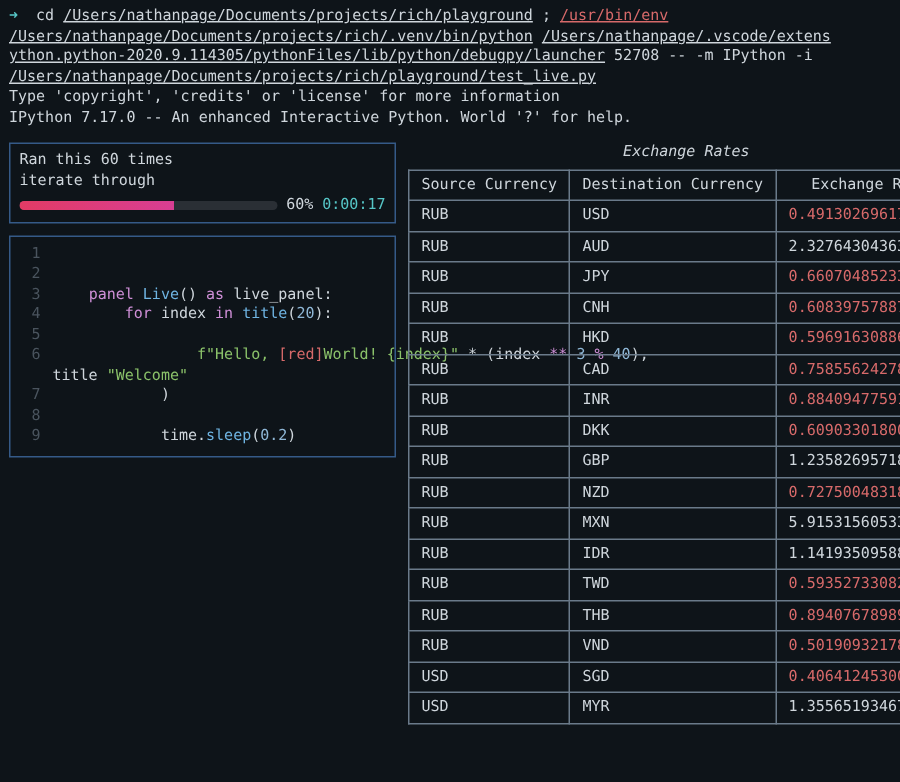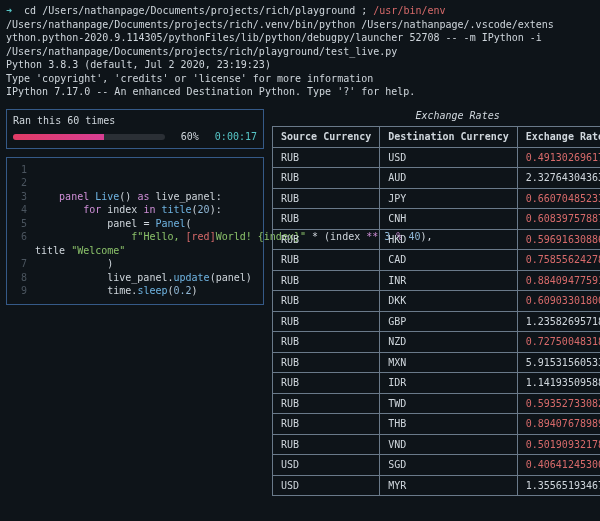--- a/index.html
+++ b/index.html
@@ -6,35 +6,35 @@
   body{width:600px;height:521px;overflow:hidden}
   .wrap{padding:4px 6px}
   .prompt1-line .path{color:#56c5c6}
   .prompt1-line .on{color:#cfd6dc}
   .prompt1-line .branch{color:#d78fd7}
   .prompt1-line .stash{color:#e0a84a}
   .prompt1-line .via{color:#cfd6dc}
   .prompt1-line .py{color:#e8c978}
   .prompt2-line .arrow{color:#56c5c6;margin-right:6px}
   .prompt2-line .cmd{color:#cfd6dc}
-  .underline{}
+  .underline{text-decoration:underline}
   .sep{color:#cfd6dc}
   .pid{color:#cfd6dc}
   .ipy-in .ipy-pfx{color:#2e9e5d}
   .ipy-in .ipy-num{color:#6fb4e2}
   .ipy-in .colon{color:#2e9e5d}
   .ipy-in .code{color:#cfd6dc}
 
   .row{display:flex;gap:8px;align-items:flex-start;margin-top:4px}
   .leftcol{width:258px;flex:0 0 auto}
   .rightcol{flex:1 1 auto}
 
   .ranpanel{border:1px solid #355a88;padding:4px 6px}
   .rantxt{color:#cfd6dc;white-space:nowrap}
-  .progress-row{display:flex;align-items:center;gap:16px;margin-top:3px}
+  .progress-row{display:flex;align-items:center;gap:6px;margin-top:3px}
   .bar{flex:1;height:6px;border-radius:3px;background:#2a2f35;position:relative;overflow:hidden}
   .bar-fill{position:absolute;left:0;top:0;bottom:0;width:60%;background:linear-gradient(90deg,#e23b65,#d83e93)}
   .elapsed{color:#56c5c6}
   .pct{color:#cfd6dc}
 
   .code-panel{border:1px solid #355a88;margin-top:8px;padding:5px 6px 6px 6px}
   .code-line{display:flex}
   .gut{width:14px;flex:0 0 auto;color:#4a545e;text-align:right;margin-right:8px}
   .code{white-space:pre}
   .kw{color:#cf8fd7}
@@ -42,21 +42,21 @@
   .op{color:#cfd6dc}
   .constNone{color:#e8c978}
   .num{color:#8fb7d6}
   .str{color:#8bc26a}
   .strRed{color:#d76a6a}
   .param{color:#cfd6dc}
 
   .table-title{text-align:center;font-style:italic;color:#cfd6dc;margin-bottom:4px}
   table{border-collapse:collapse;width:100%;border:1px solid #6a7a8a}
   th,td{border:1px solid #6a7a8a;padding:3px 8px;white-space:nowrap}
-  th{font-weight:bold;color:#cfd6dc;text-align:left}
+  th{font-weight:normal;color:#cfd6dc;text-align:center}
   td.rate-red{color:#d76a6a}
   td.rate-wht{color:#cfd6dc}
 
   .split{display:flex;flex-direction:column;gap:0}
   .plain{color:#cfd6dc}
 </style>
 </head>
 <body>
 
 <div class="wrap">
@@ -80,31 +80,31 @@
       <span class="underline">ython.python-2020.9.114305/pythonFiles/lib/python/debugpy/launcher</span>
       <span class="pid"> <span>52708</span> </span>
       <span>--</span>
       <span> </span>
       <span>-m IPython -i</span>
       <span> </span>
       <span class="underline">/Users/nathanpage/Documents/projects/rich/playground/test_live.py</span>
     </span>
   </div>
 
-  <div class="plain">Python 3.8.3 (default, Jul  2 2020, 23:19:23)</div>
   <div class="plain">Type 'copyright', 'credits' or 'license' for more information</div>
-  <div class="plain">IPython 7.17.0 -- An enhanced Destination Python. Type '?' for help.</div>
+  <div class="plain">IPython 7.17.0 -- An enhanced Interactive Python. World '?' for help.</div>
 
   <div style="height:6px"></div>
 
 
   <div class="row">
     <div class="leftcol split">
       <div class="ranpanel">
         <div class="rantxt">Ran this 60 times</div>
+        <div class="rantxt">iterate through</div>
         <div class="progress-row">
           <div class="bar">
               <div class="bar-fill"></div>
             </div>
           <span class="pct">60%</span>
           <span class="elapsed">0:00:17</span>
         </div>
       </div>
 
       <div class="code-panel">
@@ -118,37 +118,35 @@
         <div class="code-line">
             <span class="gut">3</span>
             <span class="code">    <span class="kw">panel </span><span class="fn">Live</span><span class="op">() </span><span class="kw">as </span><span class="param">live_panel</span><span class="op">:</span></span>
           </div>
         <div class="code-line">
             <span class="gut">4</span>
             <span class="code">        <span class="kw">for </span><span class="param">index </span><span class="kw">in </span><span class="fn">title</span><span class="op">(</span><span class="num">20</span><span class="op">):</span></span>
           </div>
         <div class="code-line">
             <span class="gut">5</span>
-            <span class="code">            <span class="param">panel </span><span class="op">= </span><span class="fn">Panel</span><span class="op">(</span></span>
           </div>
         <div class="code-line">
             <span class="gut">6</span>
             <span class="code">                <span class="str">f</span><span class="str">"</span><span class="str">Hello, </span><span class="strRed">[red]</span><span class="str">World! </span><span class="str">{index}</span><span class="str">"</span><span class="op"> * (</span><span class="param">index </span><span class="kw">** </span><span class="num">3 </span><span class="kw">% </span><span class="num">40</span><span class="op">),</span></span>
           </div>
         <div class="code-line">
             <span class="gut"> </span>
             <span class="code"><span class="param">title </span><span class="op"></span><span class="str">"</span><span class="str">Welcome</span><span class="str">"</span></span>
           </div>
         <div class="code-line">
             <span class="gut">7</span>
             <span class="code">            <span class="op">)</span></span>
           </div>
         <div class="code-line">
             <span class="gut">8</span>
-            <span class="code">            <span class="param">live_panel</span><span class="op">.</span><span class="fn">update</span><span class="op">(panel)</span></span>
           </div>
         <div class="code-line">
             <span class="gut">9</span>
             <span class="code">            <span class="param">time</span><span class="op">.</span><span class="fn">sleep</span><span class="op">(</span><span class="num">0.2</span><span class="op">)</span></span>
           </div>
       </div>
     </div>
 
     <div class="rightcol">
       <div class="table-title">Exchange Rates</div>

